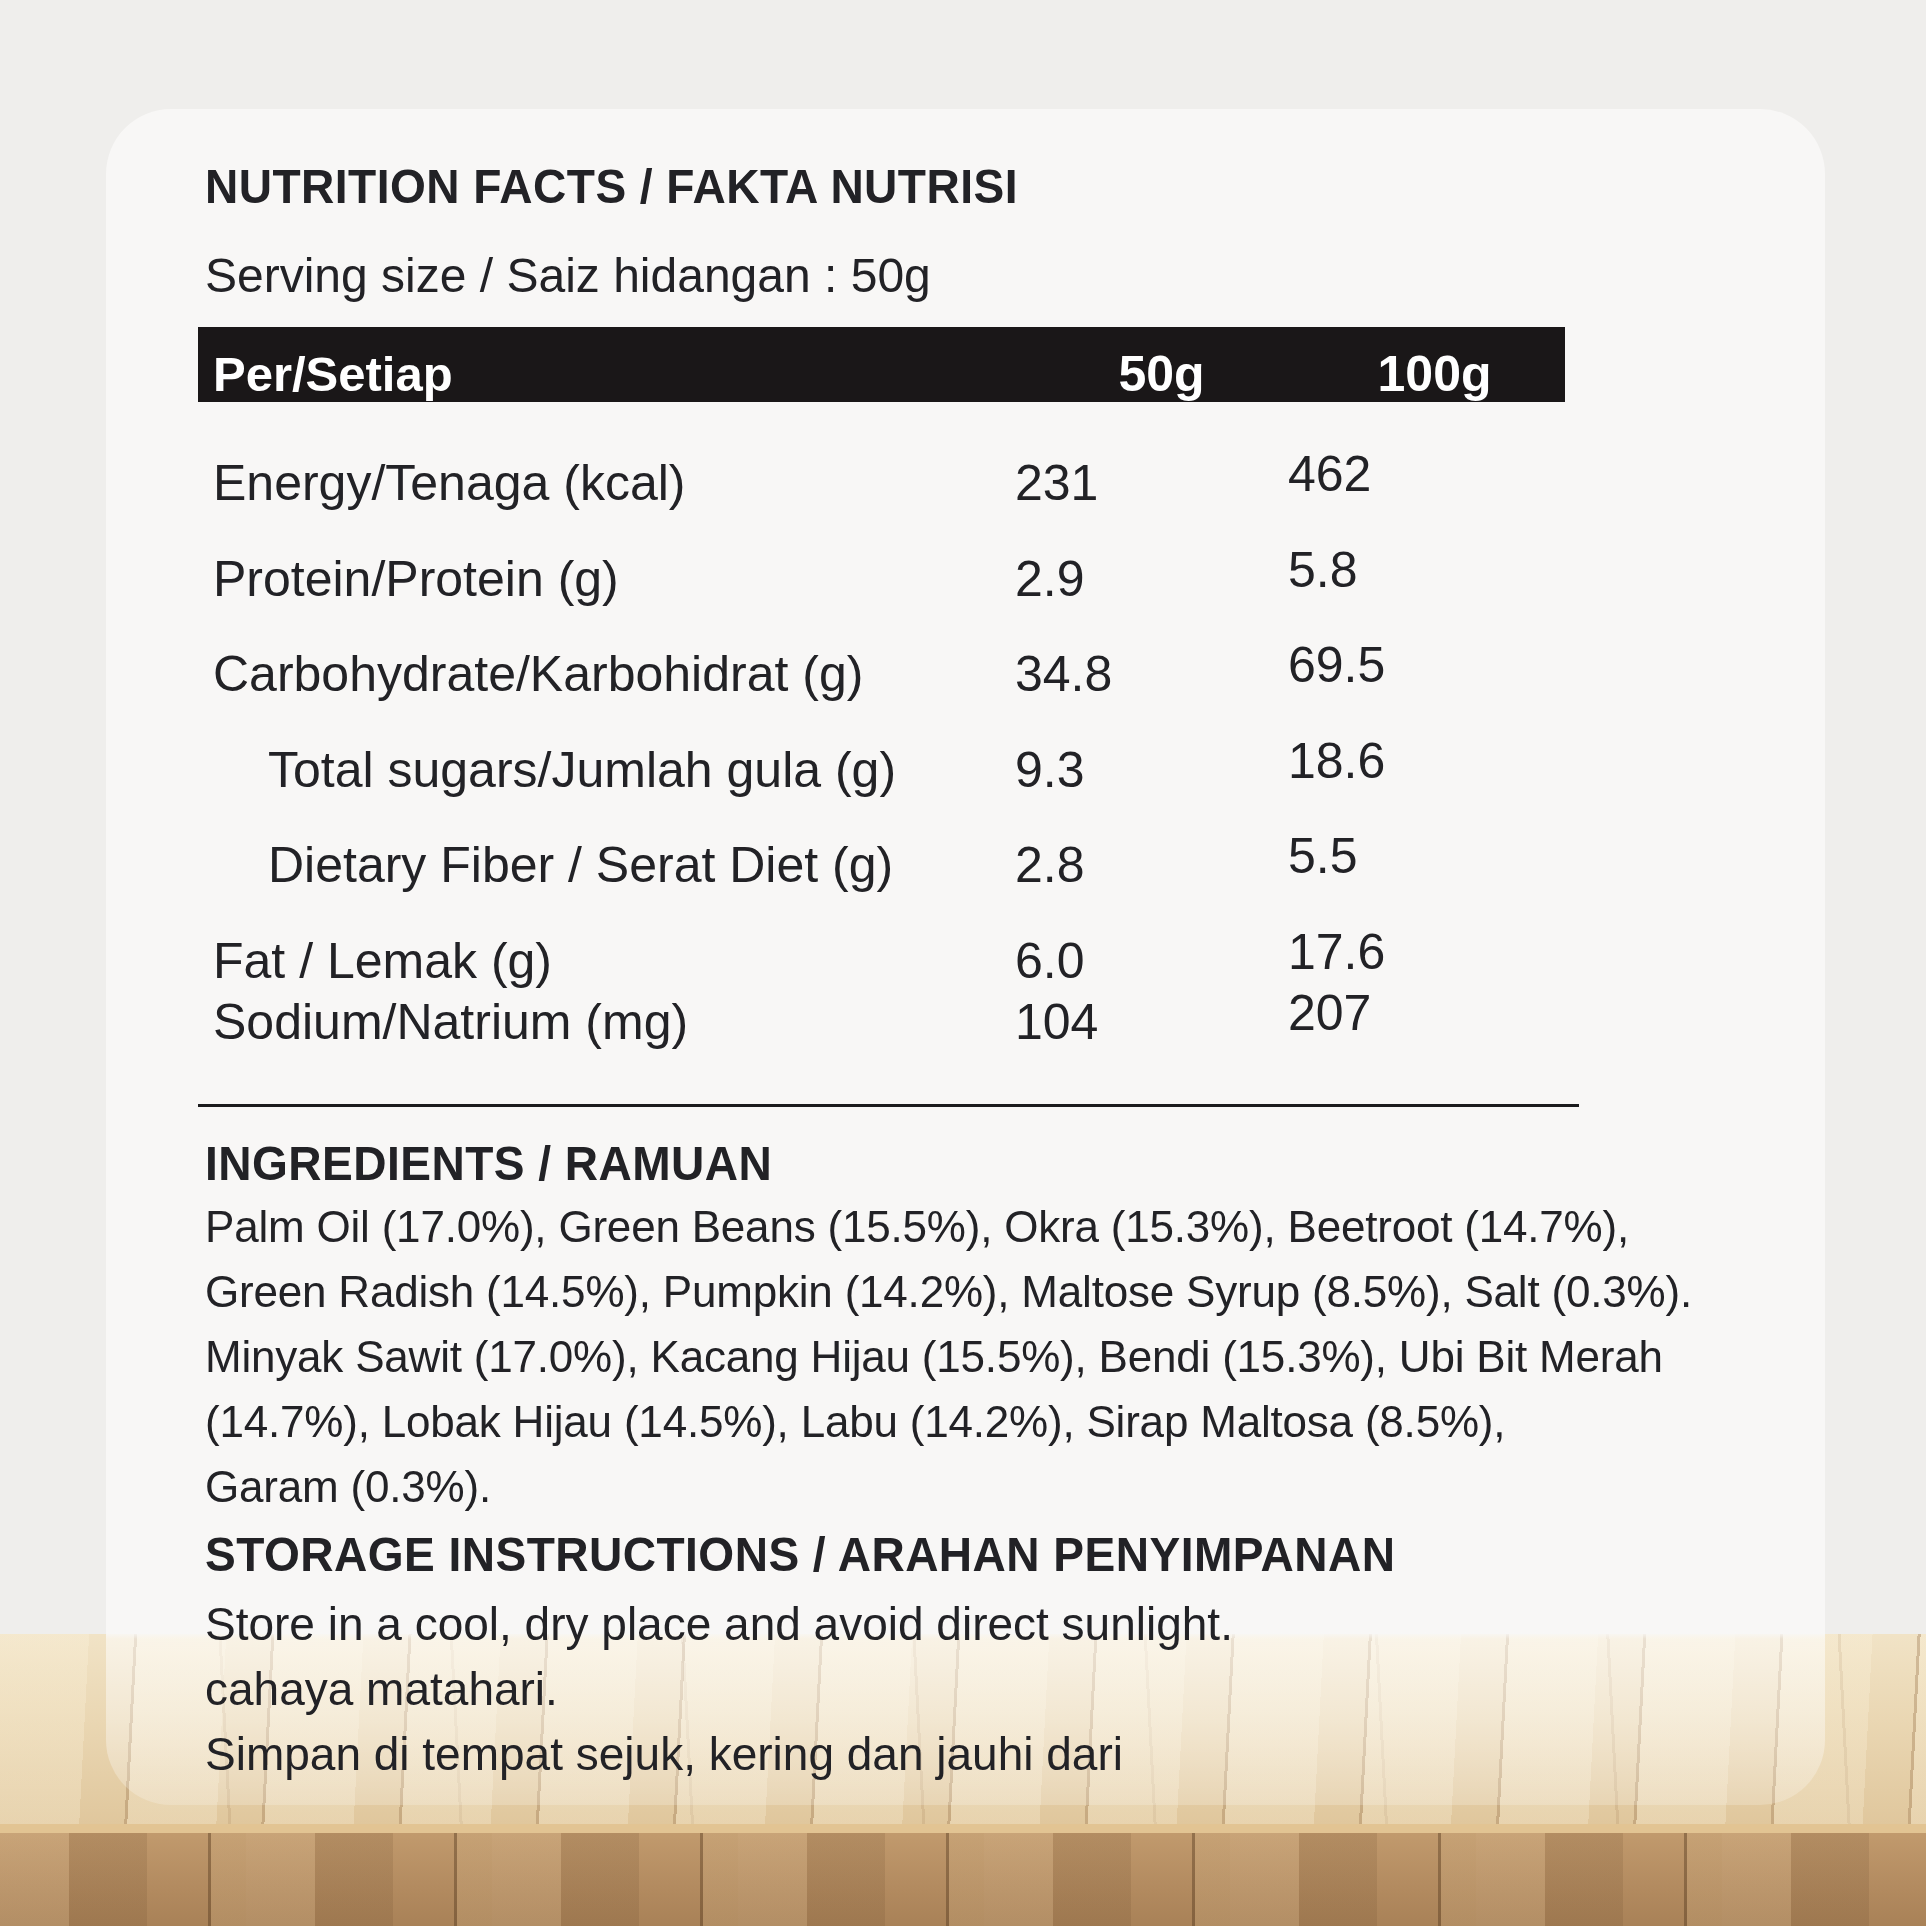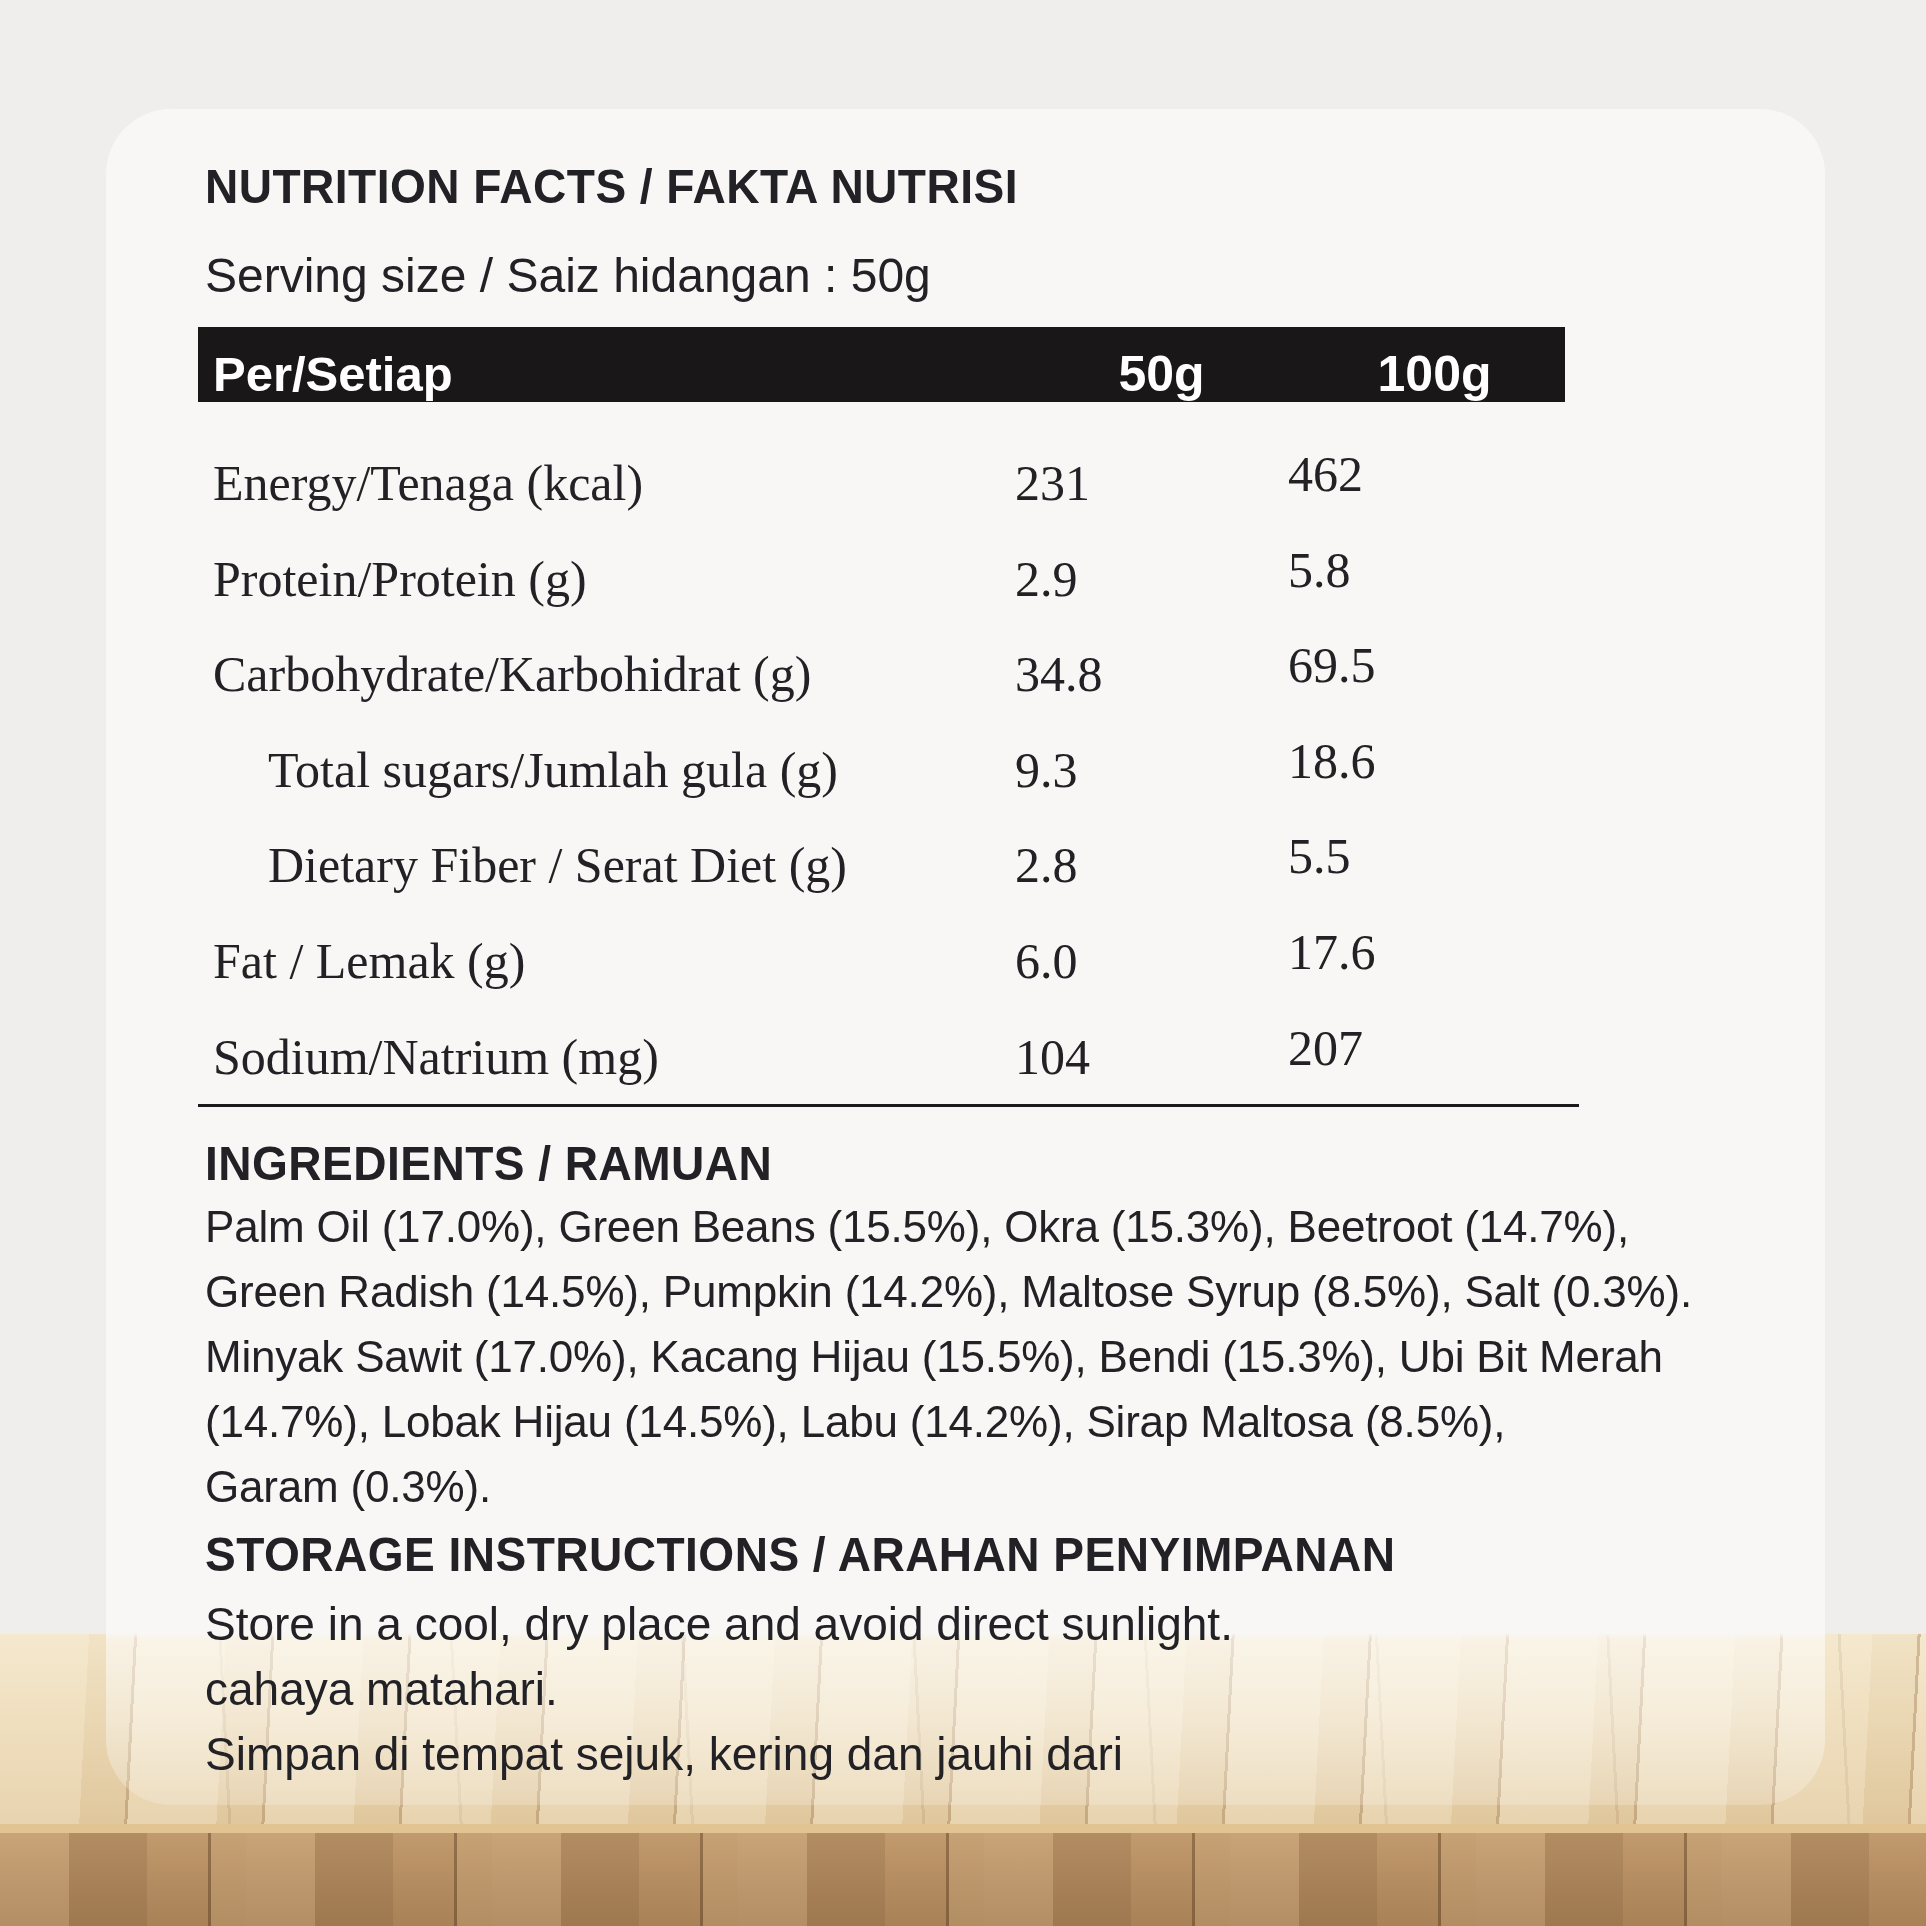--- a/index.html
+++ b/index.html
@@ -43,23 +43,23 @@
   }
   .serving{left:205px;top:248px;font-size:48px;white-space:nowrap;}
   .bar{
     left:198px;top:327px;width:1367px;height:75px;
     background:var(--bar-bg,#1a1718);color:var(--bar-text,#ffffff);
   }
   .bar-per{position:absolute;left:15px;top:0;height:95px;line-height:95px;font-size:49px;font-weight:bold;white-space:nowrap;}
   .bar-col{position:absolute;top:0;height:95px;line-height:95px;font-size:50px;font-weight:bold;text-align:center;}
   .bar-col.c50{left:817px;width:293px;}
   .bar-col.c100{left:1090px;width:293px;}
-  .row{position:absolute;left:0;width:1836px;height:95px;font-family:Liberation Serif, serif;}
+  .row{position:absolute;left:0;width:1836px;height:95px;}
   .r0{top:436px;} .r1{top:532px;} .r2{top:627px;} .r3{top:723px;}
-  .r4{top:818px;padding-left:17px;} .r5{top:914px;} .r6{top:1010px;}
+  .r4{top:818px;padding-left:17px;} .r5{top:914px;} .r6{top:975px;}
   .row-label{position:absolute;left:213px;top:0;height:95px;line-height:95px;font-size:50px;white-space:nowrap;}
   .row.indent .row-label{left:268px;}
   .val{position:absolute;top:0;height:95px;line-height:95px;font-size:50px;}
   .v50{left:1015px;width:293px;}
   .v100{left:1288px;width:293px;transform:translateY(-9px);}
   .sep{left:198px;top:1104px;width:1381px;height:3px;background:#1b1b1d;}
   .section-heading{
     font-size:49px;font-weight:bold;letter-spacing:0.5px;
     transform:scaleX(0.94);transform-origin:left top;white-space:nowrap;
   }

